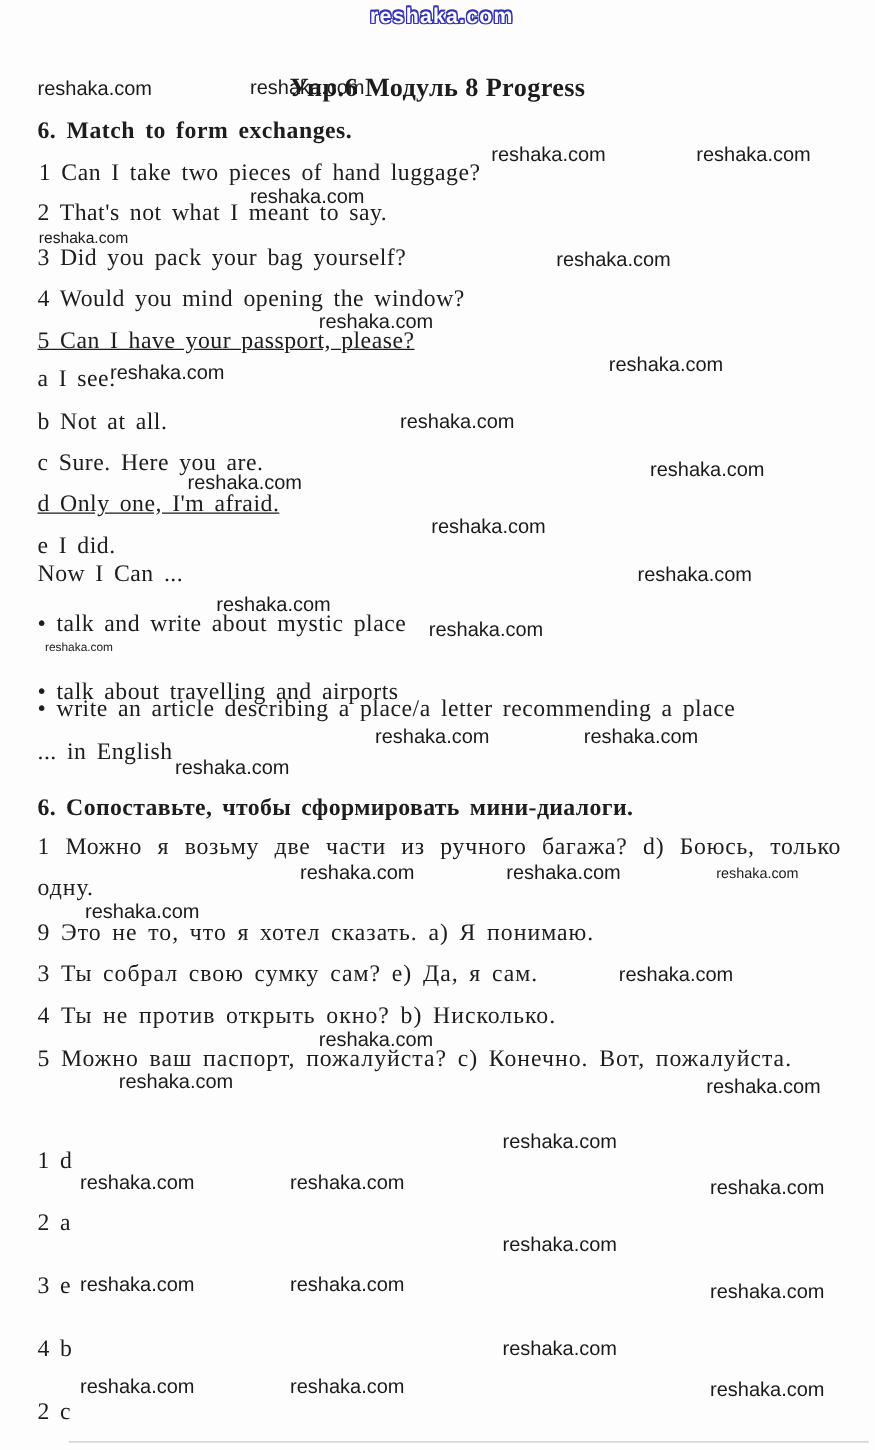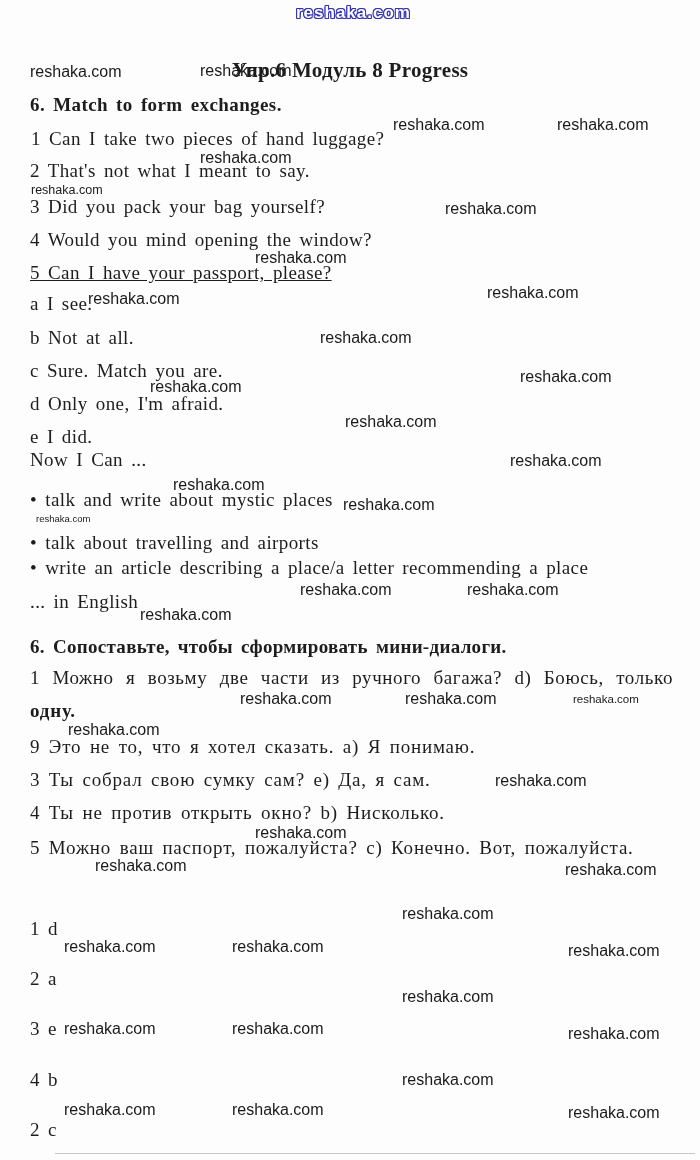--- a/index.html
+++ b/index.html
@@ -75,47 +75,47 @@
 <p class="wm" style="left:445px;top:200px;">reshaka.com</p>
 <p class="txt en" style="left:30px;top:229px;">4 Would you mind opening the window?</p>
 <p class="wm" style="left:255px;top:249px;">reshaka.com</p>
 <p class="txt en" style="left:30px;top:262px;text-decoration:underline;">5 Can I have your passport, please?</p>
 
 <p class="txt en" style="left:30px;top:293px;">a I see.</p>
 <p class="wm" style="left:88px;top:290px;">reshaka.com</p>
 <p class="wm" style="left:487px;top:284px;">reshaka.com</p>
 <p class="txt en" style="left:30px;top:327px;">b Not at all.</p>
 <p class="wm" style="left:320px;top:329px;">reshaka.com</p>
-<p class="txt en" style="left:30px;top:360px;">c Sure. Match you are.</p>
+<p class="txt en" style="left:30px;top:360px;">c Sure. Here you are.</p>
 <p class="wm" style="left:520px;top:368px;">reshaka.com</p>
 <p class="wm" style="left:150px;top:378px;">reshaka.com</p>
-<p class="txt en" style="left:30px;top:393px;">d Only one, I'm afraid.</p>
+<p class="txt en" style="left:30px;top:393px;text-decoration:underline;">d Only one, I'm afraid.</p>
 <p class="wm" style="left:345px;top:413px;">reshaka.com</p>
 <p class="txt en" style="left:30px;top:426px;">e I did.</p>
 
 <p class="wm" style="left:510px;top:452px;">reshaka.com</p>
 <p class="txt en" style="left:30px;top:449px;text-align:right;">Now I Can ...</p>
 <p class="wm" style="left:173px;top:476px;">reshaka.com</p>
-<p class="txt en" style="left:30px;top:489px;">• talk and write about mystic places</p>
+<p class="txt en" style="left:30px;top:489px;">• talk and write about mystic place</p>
 <p class="wm" style="left:343px;top:496px;">reshaka.com</p>
 <p class="wm wm-xs" style="left:36px;top:513px;">reshaka.com</p>
-<p class="txt en" style="left:30px;top:532px;">• talk about travelling and airports</p>
+<p class="txt en" style="left:30px;top:543px;">• talk about travelling and airports</p>
 <p class="txt en" style="left:30px;top:557px;">• write an article describing a place/a letter recommending a place</p>
 <p class="wm" style="left:300px;top:581px;">reshaka.com</p>
 <p class="wm" style="left:467px;top:581px;">reshaka.com</p>
 <p class="txt en" style="left:30px;top:591px;">... in English</p>
 <p class="wm" style="left:140px;top:606px;">reshaka.com</p>
 
 <p class="txt ru bold" style="left:30px;top:636px;letter-spacing:0.3px;">6. Сопоставьте, чтобы сформировать мини-диалоги.</p>
 
 <p class="txt ru just" style="left:30px;top:667px;">1 Можно я возьму две части из ручного багажа? d) Боюсь, только</p>
 <p class="wm" style="left:240px;top:690px;">reshaka.com</p>
 <p class="wm" style="left:405px;top:690px;">reshaka.com</p>
 <p class="wm wm-t" style="left:573px;top:693px;">reshaka.com</p>
-<p class="txt ru" style="left:30px;top:700px;font-weight:bold;">одну.</p>
+<p class="txt ru" style="left:30px;top:700px;">одну.</p>
 <p class="wm" style="left:68px;top:721px;">reshaka.com</p>
 <p class="txt ru" style="left:30px;top:736px;">9 Это не то, что я хотел сказать. а) Я понимаю.</p>
 <p class="txt ru" style="left:30px;top:769px;">3 Ты собрал свою сумку сам? е) Да, я сам.</p>
 <p class="wm" style="left:495px;top:772px;">reshaka.com</p>
 <p class="txt ru" style="left:30px;top:802px;">4 Ты не против открыть окно? b) Нисколько.</p>
 <p class="wm" style="left:255px;top:824px;">reshaka.com</p>
 <p class="txt ru" style="left:30px;top:837px;">5 Можно ваш паспорт, пожалуйста? c) Конечно. Вот, пожалуйста.</p>
 <p class="wm" style="left:95px;top:857px;">reshaka.com</p>
 <p class="wm" style="left:565px;top:861px;">reshaka.com</p>
 

